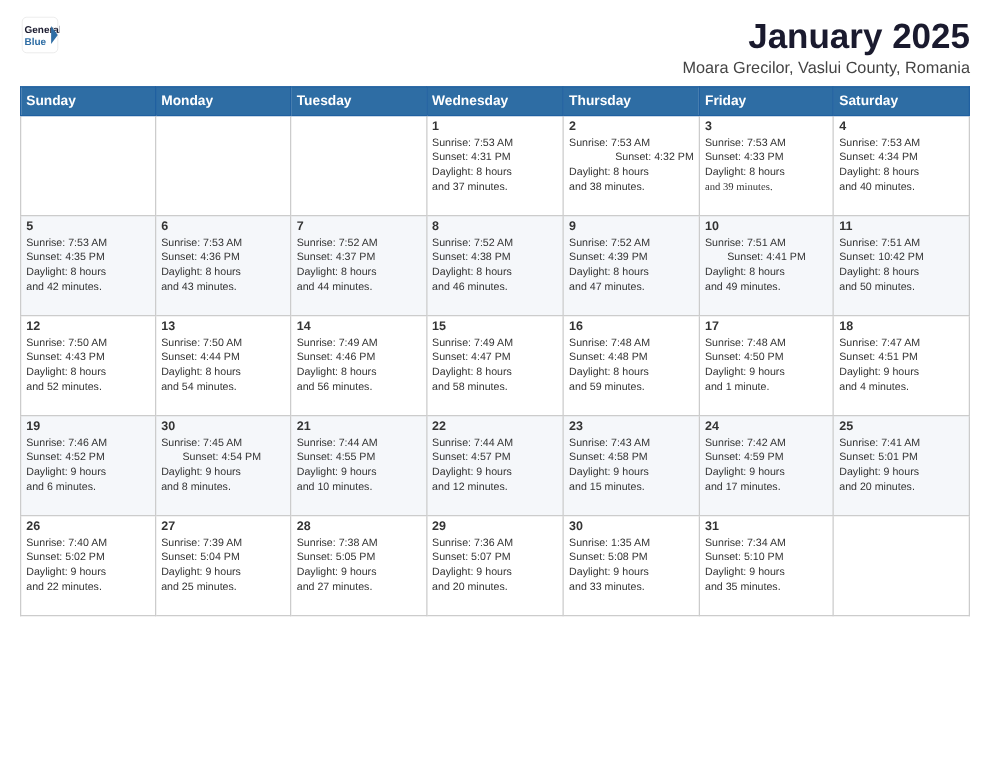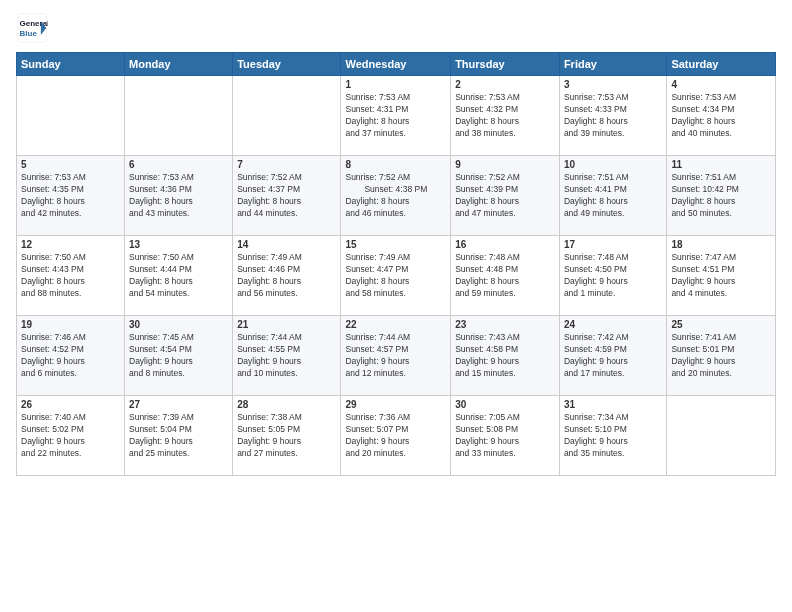--- a/index.html
+++ b/index.html
@@ -86,20 +86,24 @@
 
 <div class="page">
   <div class="header">
     <div class="logo">
       <svg class="logo-icon" viewBox="0 0 36 36">
         <rect x="2" y="2" width="32" height="32" rx="4" fill="#fff" stroke="#ddd" stroke-width="0.5"></rect>
         <text x="4" y="16" font-size="9" font-weight="bold" fill="#1a1a2e">General</text>
         <text x="4" y="27" font-size="9" font-weight="bold" fill="#2e6da4">Blue</text>
         <polygon points="28,10 34,18 28,26" fill="#2e6da4"></polygon>
       </svg>
+    </div>
+    <div class="title-block">
+      <div class="main-title">January 2025</div>
+      <div class="subtitle">Moara Grecilor, Vaslui County, Romania</div>
     </div>
   </div>
 
   <table class="calendar">
     <thead>
       <tr>
         <th>Sunday</th>
         <th>Monday</th>
         <th>Tuesday</th>
         <th>Wednesday</th>
@@ -116,30 +120,30 @@
           <td>
             <span class="day-num">1</span>
             <span style="display: block; line-height: 1.4;">Sunrise: 7:53 AM</span>
             <span style="display: block; line-height: 1.4;">Sunset: 4:31 PM</span>
             <span style="display: block; line-height: 1.4;">Daylight: 8 hours</span>
             <span style="display: block; line-height: 1.4;">and 37 minutes.</span>
           </td>
           <td>
             <span class="day-num">2</span>
             <span style="display: block; line-height: 1.4;">Sunrise: 7:53 AM</span>
-            <span style="display: block; line-height: 1.4;">Sunset: 4:32 PM</span>
+            <span style="display: block; line-height: 1.4; text-align: right;">Sunset: 4:32 PM</span>
             <span style="display: block; line-height: 1.4;">Daylight: 8 hours</span>
             <span style="display: block; line-height: 1.4;">and 38 minutes.</span>
           </td>
           <td>
             <span class="day-num">3</span>
             <span style="display: block; line-height: 1.4;">Sunrise: 7:53 AM</span>
             <span style="display: block; line-height: 1.4;">Sunset: 4:33 PM</span>
             <span style="display: block; line-height: 1.4;">Daylight: 8 hours</span>
-            <span style="display: block; line-height: 1.4;">and 39 minutes.</span>
+            <span style="display: block; line-height: 1.4; font-family: Liberation Serif, serif;">and 39 minutes.</span>
           </td>
           <td>
             <span class="day-num">4</span>
             <span style="display: block; line-height: 1.4;">Sunrise: 7:53 AM</span>
             <span style="display: block; line-height: 1.4;">Sunset: 4:34 PM</span>
             <span style="display: block; line-height: 1.4;">Daylight: 8 hours</span>
             <span style="display: block; line-height: 1.4;">and 40 minutes.</span>
           </td>
         </tr>
         <tr>
@@ -160,53 +164,53 @@
           <td>
             <span class="day-num">7</span>
             <span style="display: block; line-height: 1.4;">Sunrise: 7:52 AM</span>
             <span style="display: block; line-height: 1.4;">Sunset: 4:37 PM</span>
             <span style="display: block; line-height: 1.4;">Daylight: 8 hours</span>
             <span style="display: block; line-height: 1.4;">and 44 minutes.</span>
           </td>
           <td>
             <span class="day-num">8</span>
             <span style="display: block; line-height: 1.4;">Sunrise: 7:52 AM</span>
-            <span style="display: block; line-height: 1.4; text-align: center;">Sunset: 4:38 PM</span>
+            <span style="display: block; line-height: 1.4;">Sunset: 4:38 PM</span>
             <span style="display: block; line-height: 1.4;">Daylight: 8 hours</span>
             <span style="display: block; line-height: 1.4;">and 46 minutes.</span>
           </td>
           <td>
             <span class="day-num">9</span>
             <span style="display: block; line-height: 1.4;">Sunrise: 7:52 AM</span>
             <span style="display: block; line-height: 1.4;">Sunset: 4:39 PM</span>
             <span style="display: block; line-height: 1.4;">Daylight: 8 hours</span>
             <span style="display: block; line-height: 1.4;">and 47 minutes.</span>
           </td>
           <td>
             <span class="day-num">10</span>
             <span style="display: block; line-height: 1.4;">Sunrise: 7:51 AM</span>
-            <span style="display: block; line-height: 1.4;">Sunset: 4:41 PM</span>
+            <span style="display: block; line-height: 1.4; text-align: center;">Sunset: 4:41 PM</span>
             <span style="display: block; line-height: 1.4;">Daylight: 8 hours</span>
             <span style="display: block; line-height: 1.4;">and 49 minutes.</span>
           </td>
           <td>
             <span class="day-num">11</span>
             <span style="display: block; line-height: 1.4;">Sunrise: 7:51 AM</span>
             <span style="display: block; line-height: 1.4;">Sunset: 10:42 PM</span>
             <span style="display: block; line-height: 1.4;">Daylight: 8 hours</span>
             <span style="display: block; line-height: 1.4;">and 50 minutes.</span>
           </td>
         </tr>
         <tr>
           <td>
             <span class="day-num">12</span>
             <span style="display: block; line-height: 1.4;">Sunrise: 7:50 AM</span>
             <span style="display: block; line-height: 1.4;">Sunset: 4:43 PM</span>
             <span style="display: block; line-height: 1.4;">Daylight: 8 hours</span>
-            <span style="display: block; line-height: 1.4;">and 88 minutes.</span>
+            <span style="display: block; line-height: 1.4;">and 52 minutes.</span>
           </td>
           <td>
             <span class="day-num">13</span>
             <span style="display: block; line-height: 1.4;">Sunrise: 7:50 AM</span>
             <span style="display: block; line-height: 1.4;">Sunset: 4:44 PM</span>
             <span style="display: block; line-height: 1.4;">Daylight: 8 hours</span>
             <span style="display: block; line-height: 1.4;">and 54 minutes.</span>
           </td>
           <td>
             <span class="day-num">14</span>
@@ -248,21 +252,21 @@
           <td>
             <span class="day-num">19</span>
             <span style="display: block; line-height: 1.4;">Sunrise: 7:46 AM</span>
             <span style="display: block; line-height: 1.4;">Sunset: 4:52 PM</span>
             <span style="display: block; line-height: 1.4;">Daylight: 9 hours</span>
             <span style="display: block; line-height: 1.4;">and 6 minutes.</span>
           </td>
           <td>
             <span class="day-num">30</span>
             <span style="display: block; line-height: 1.4;">Sunrise: 7:45 AM</span>
-            <span style="display: block; line-height: 1.4;">Sunset: 4:54 PM</span>
+            <span style="display: block; line-height: 1.4; margin-left: 17px;">Sunset: 4:54 PM</span>
             <span style="display: block; line-height: 1.4;">Daylight: 9 hours</span>
             <span style="display: block; line-height: 1.4;">and 8 minutes.</span>
           </td>
           <td>
             <span class="day-num">21</span>
             <span style="display: block; line-height: 1.4;">Sunrise: 7:44 AM</span>
             <span style="display: block; line-height: 1.4;">Sunset: 4:55 PM</span>
             <span style="display: block; line-height: 1.4;">Daylight: 9 hours</span>
             <span style="display: block; line-height: 1.4;">and 10 minutes.</span>
           </td>
@@ -319,21 +323,21 @@
           </td>
           <td>
             <span class="day-num">29</span>
             <span style="display: block; line-height: 1.4;">Sunrise: 7:36 AM</span>
             <span style="display: block; line-height: 1.4;">Sunset: 5:07 PM</span>
             <span style="display: block; line-height: 1.4;">Daylight: 9 hours</span>
             <span style="display: block; line-height: 1.4;">and 20 minutes.</span>
           </td>
           <td>
             <span class="day-num">30</span>
-            <span style="display: block; line-height: 1.4;">Sunrise: 7:05 AM</span>
+            <span style="display: block; line-height: 1.4;">Sunrise: 1:35 AM</span>
             <span style="display: block; line-height: 1.4;">Sunset: 5:08 PM</span>
             <span style="display: block; line-height: 1.4;">Daylight: 9 hours</span>
             <span style="display: block; line-height: 1.4;">and 33 minutes.</span>
           </td>
           <td>
             <span class="day-num">31</span>
             <span style="display: block; line-height: 1.4;">Sunrise: 7:34 AM</span>
             <span style="display: block; line-height: 1.4;">Sunset: 5:10 PM</span>
             <span style="display: block; line-height: 1.4;">Daylight: 9 hours</span>
             <span style="display: block; line-height: 1.4;">and 35 minutes.</span>

